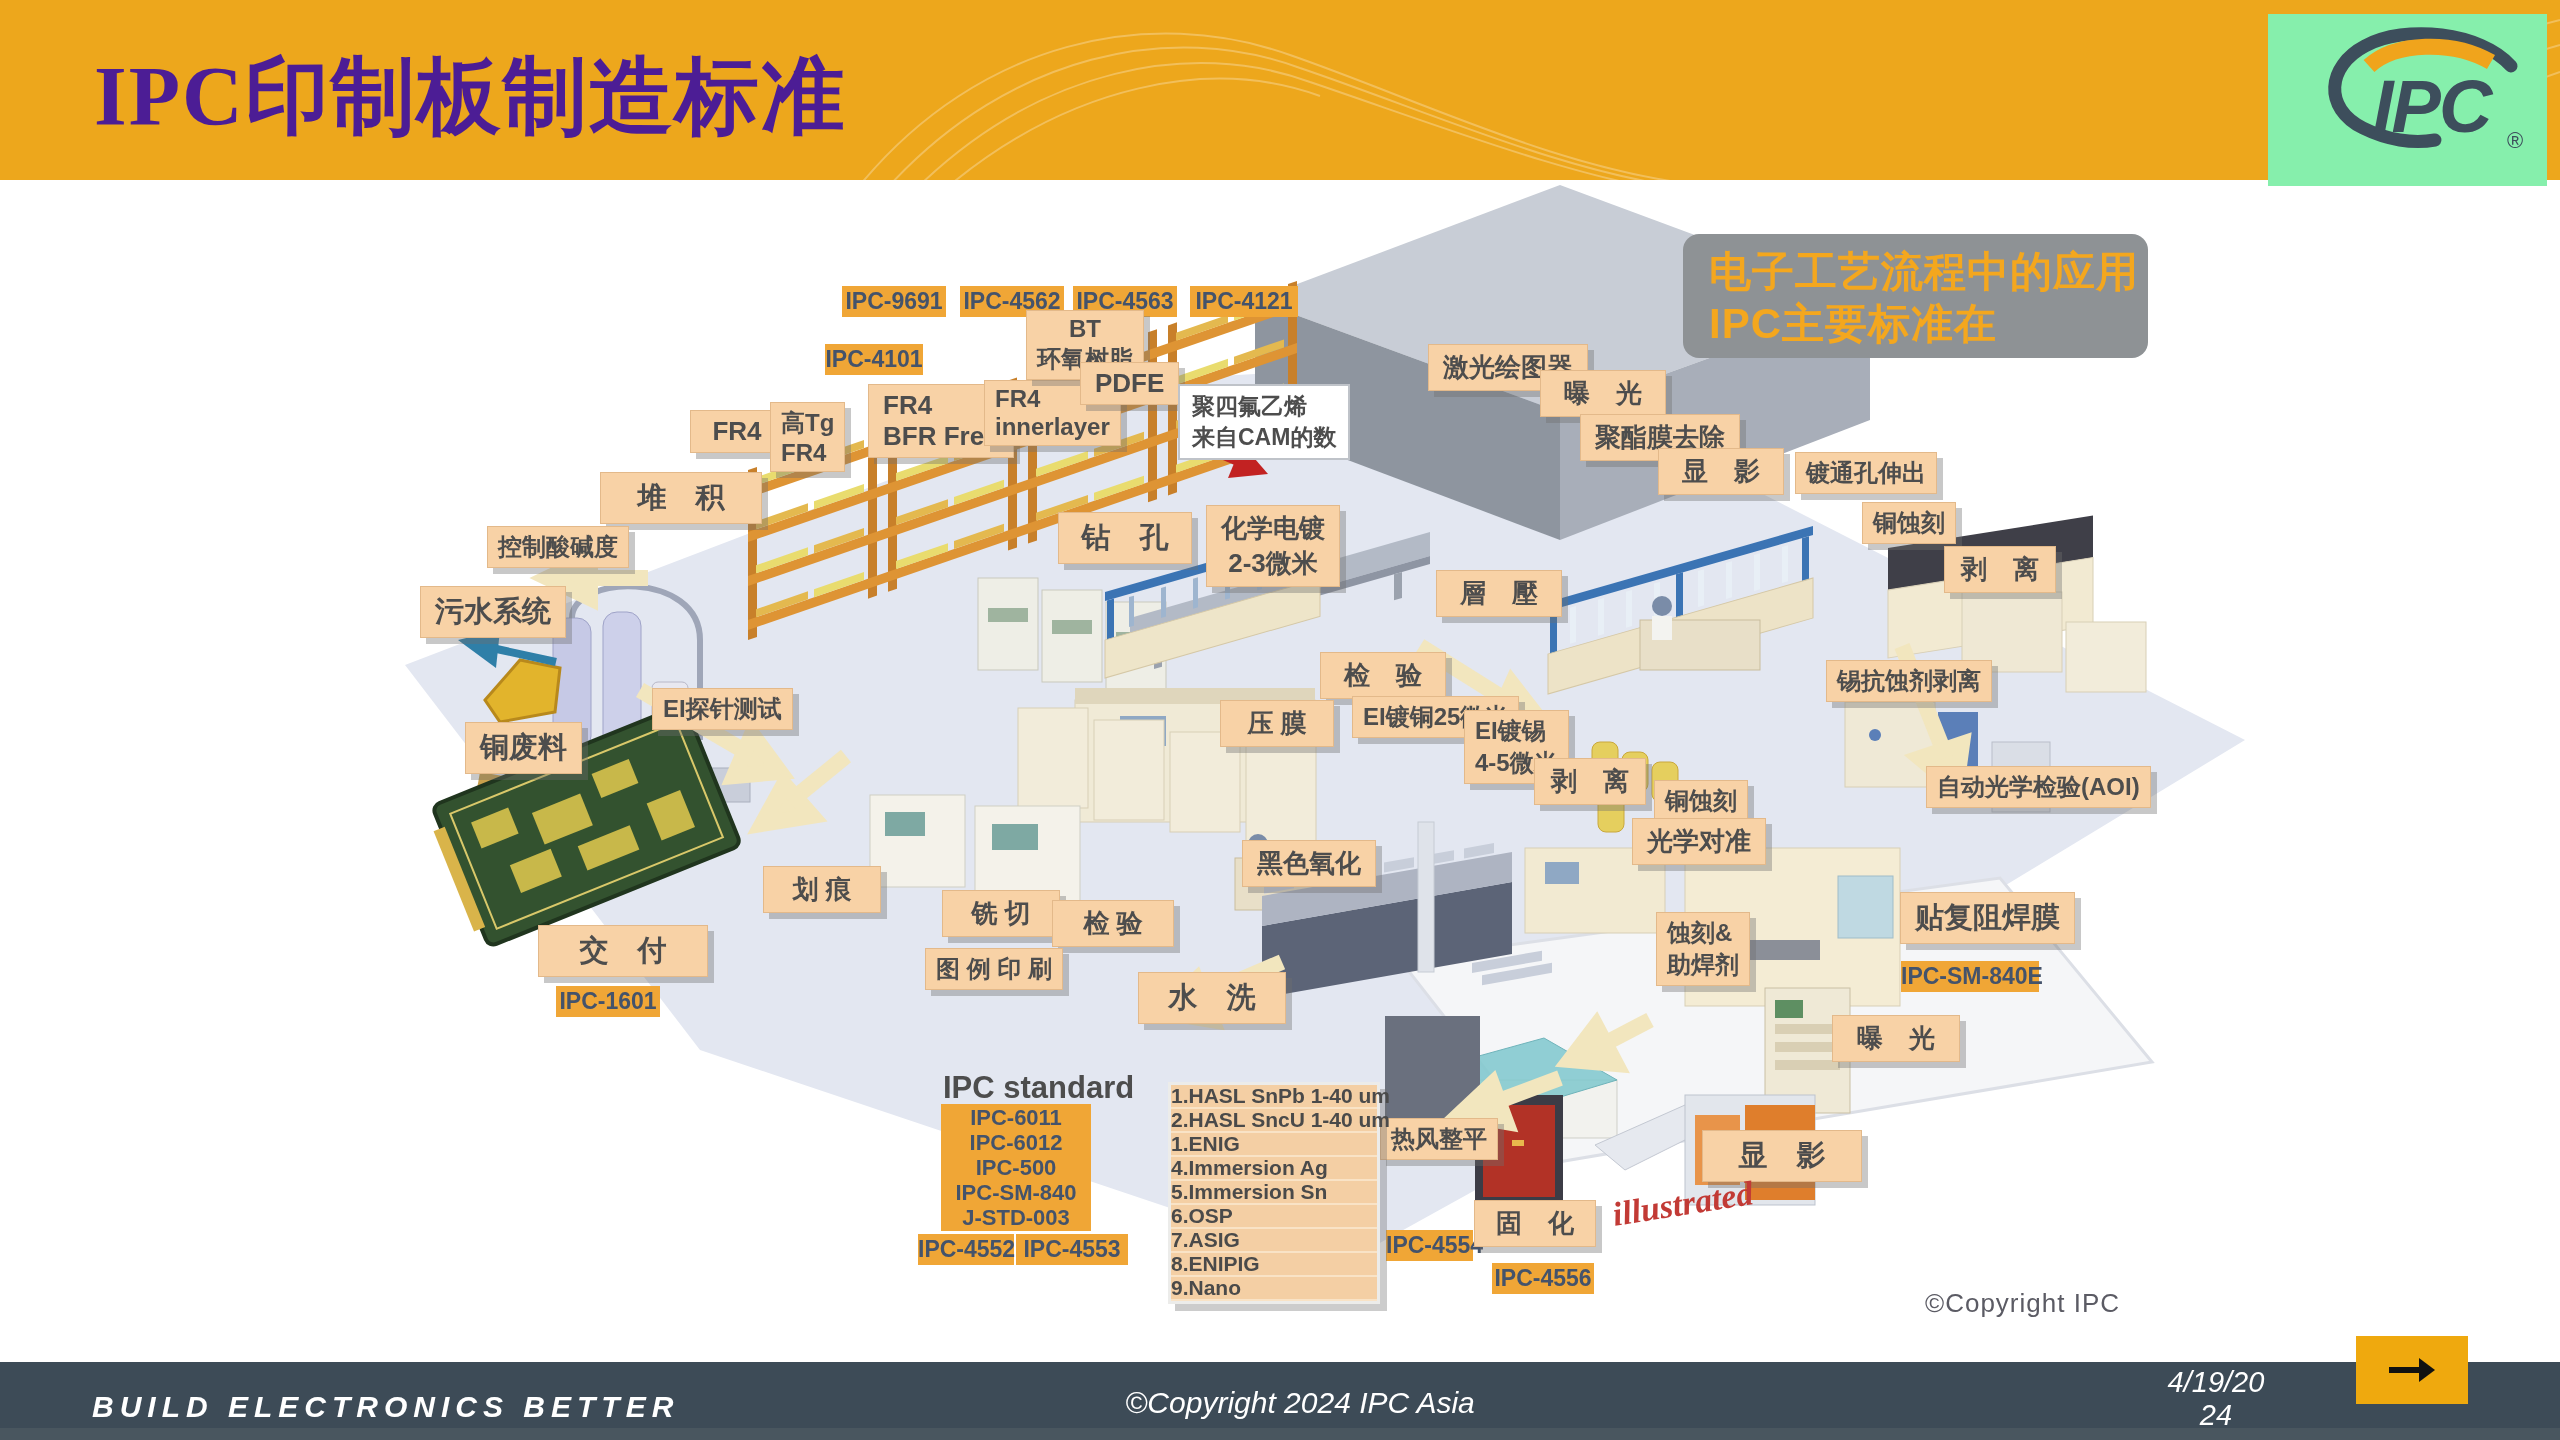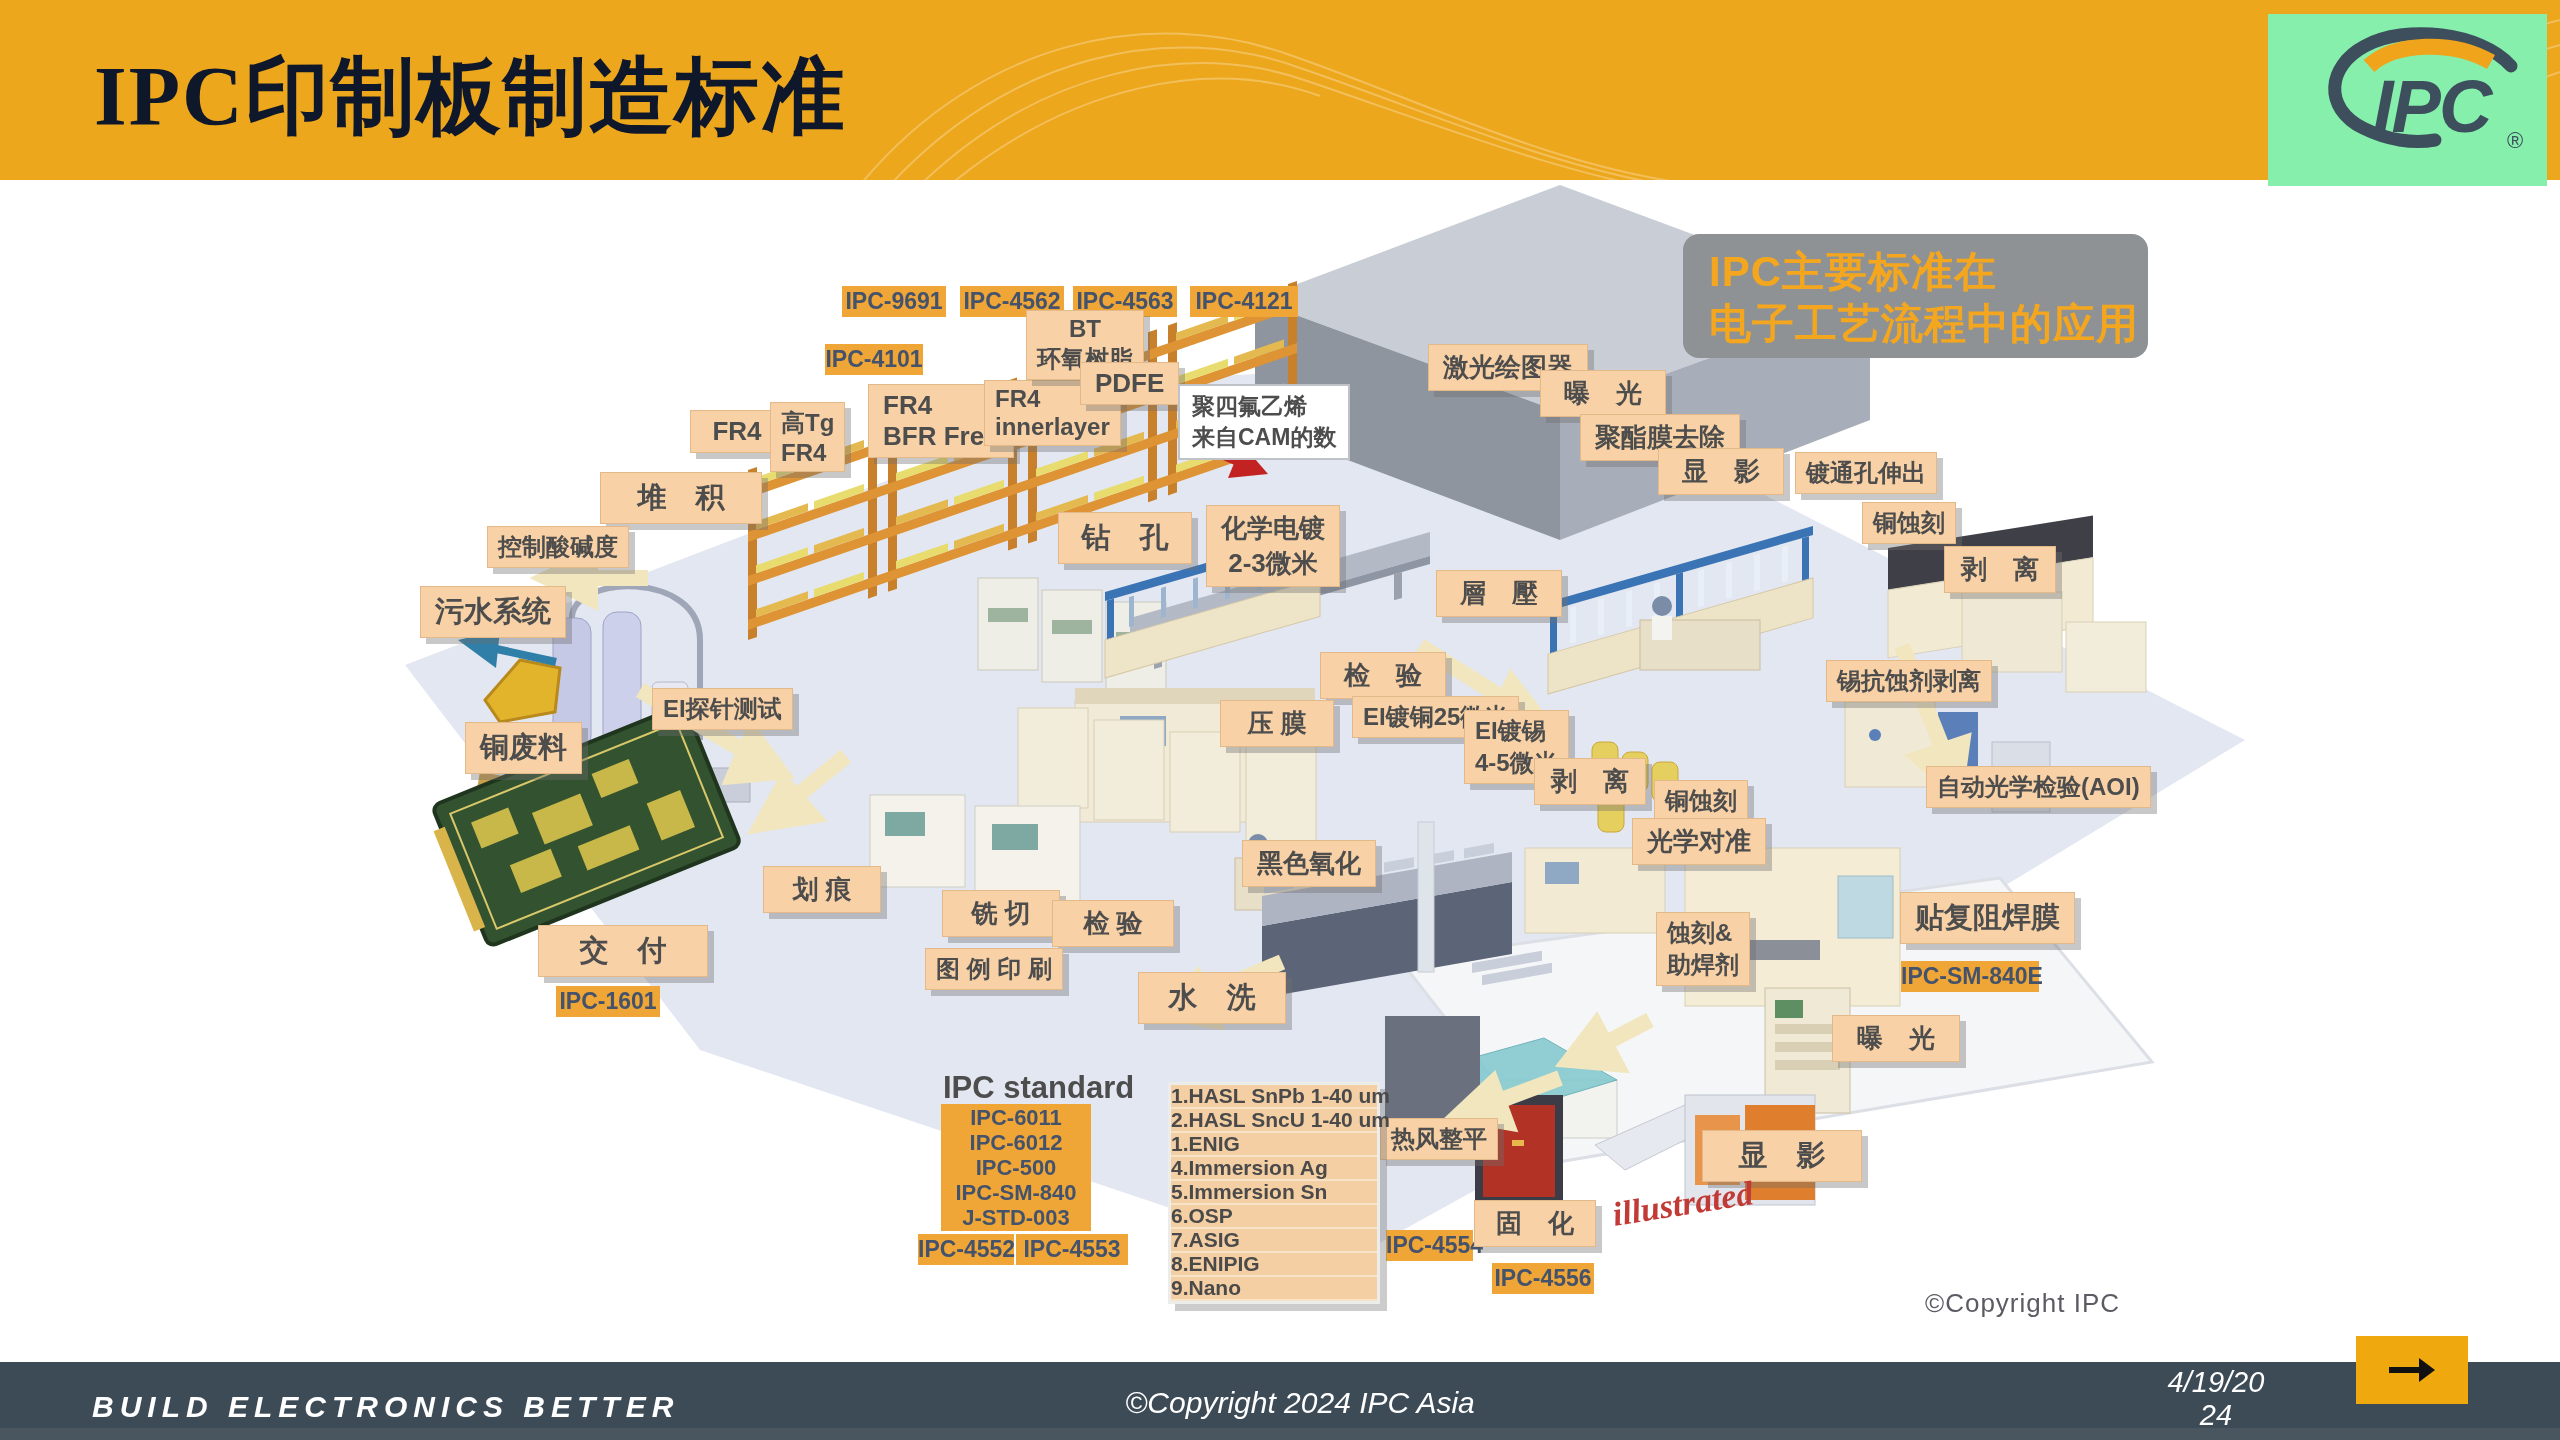--- a/index.html
+++ b/index.html
@@ -2,21 +2,21 @@
 <html><head>
 <meta charset="utf-8">
 <style>
   html,body{margin:0;padding:0;background:#fff;}
   body{width:2560px;height:1440px;position:relative;overflow:hidden;
        font-family:"Liberation Sans",sans-serif;}
   
   .header{position:absolute;left:0;top:0;width:2560px;height:180px;background:#EDA71C;}
   .header svg{position:absolute;left:0;top:0;}
   .title{position:absolute;left:94px;top:40px;font-family:"Liberation Serif",serif;
-         font-weight:bold;font-size:84px;color:#0f172a;letter-spacing:2px;white-space:nowrap;}
+         font-weight:bold;font-size:84px;color:#4c1d95;letter-spacing:2px;white-space:nowrap;}
   .logo-box{position:absolute;left:2268px;top:14px;width:236px;height:172px;background:#86efac;padding-left:43px;}
   
   .footer{position:absolute;left:0;top:1362px;width:2560px;height:78px;background:#3D4B57;}
   .footer-strip{position:absolute;left:0;top:1428px;width:2560px;height:12px;background:#49565F;}
   .tagline{position:absolute;left:92px;top:1390px;color:#fff;font-style:italic;font-weight:800;
            font-size:30px;letter-spacing:6px;white-space:nowrap;}
   .foot-copy{position:absolute;left:1030px;top:1386px;width:540px;text-align:center;color:#fff;
              font-style:italic;font-size:30px;white-space:nowrap;}
   .foot-date{position:absolute;left:2100px;top:1366px;width:232px;text-align:center;color:#fff;
              font-style:italic;font-size:29px;line-height:33px;}
@@ -307,22 +307,22 @@
     <line x1="1650" y1="1020" x2="1604" y2="1044"></line>
       <polygon points="1570,1060 1596,1026 1616,1064"></polygon>
   </g>
   <line x1="556" y1="662" x2="492" y2="648" stroke="#2F7FA8" stroke-width="8"></line>
   <polygon points="458,640 500,630 496,668" fill="#2F7FA8"></polygon>
   <line x1="1198" y1="444" x2="1240" y2="462" stroke="#C22222" stroke-width="10"></line>
   <polygon points="1268,474 1228,478 1242,444" fill="#C22222"></polygon>
 </svg>
 
 <div class="info-box">
+  <div>电子工艺流程中的应用</div>
   <div>IPC主要标准在</div>
-  <div>电子工艺流程中的应用</div>
 </div>
 
 <div class="badge" style="left:842px;top:286px;width:104px">IPC-9691</div>
 <div class="badge" style="left:960px;top:286px;width:104px">IPC-4562</div>
 <div class="badge" style="left:1073px;top:286px;width:104px">IPC-4563</div>
 <div class="badge" style="left:1190px;top:286px;width:108px">IPC-4121</div>
 <div class="badge" style="left:825px;top:344px;width:98px">IPC-4101</div>
 <div class="badge" style="left:556px;top:986px;width:104px">IPC-1601</div>
 <div class="badge" style="left:1901px;top:961px;width:138px">IPC-SM-840E</div>
 <div class="badge" style="left:1386px;top:1230px;width:87px">IPC-4554</div>

